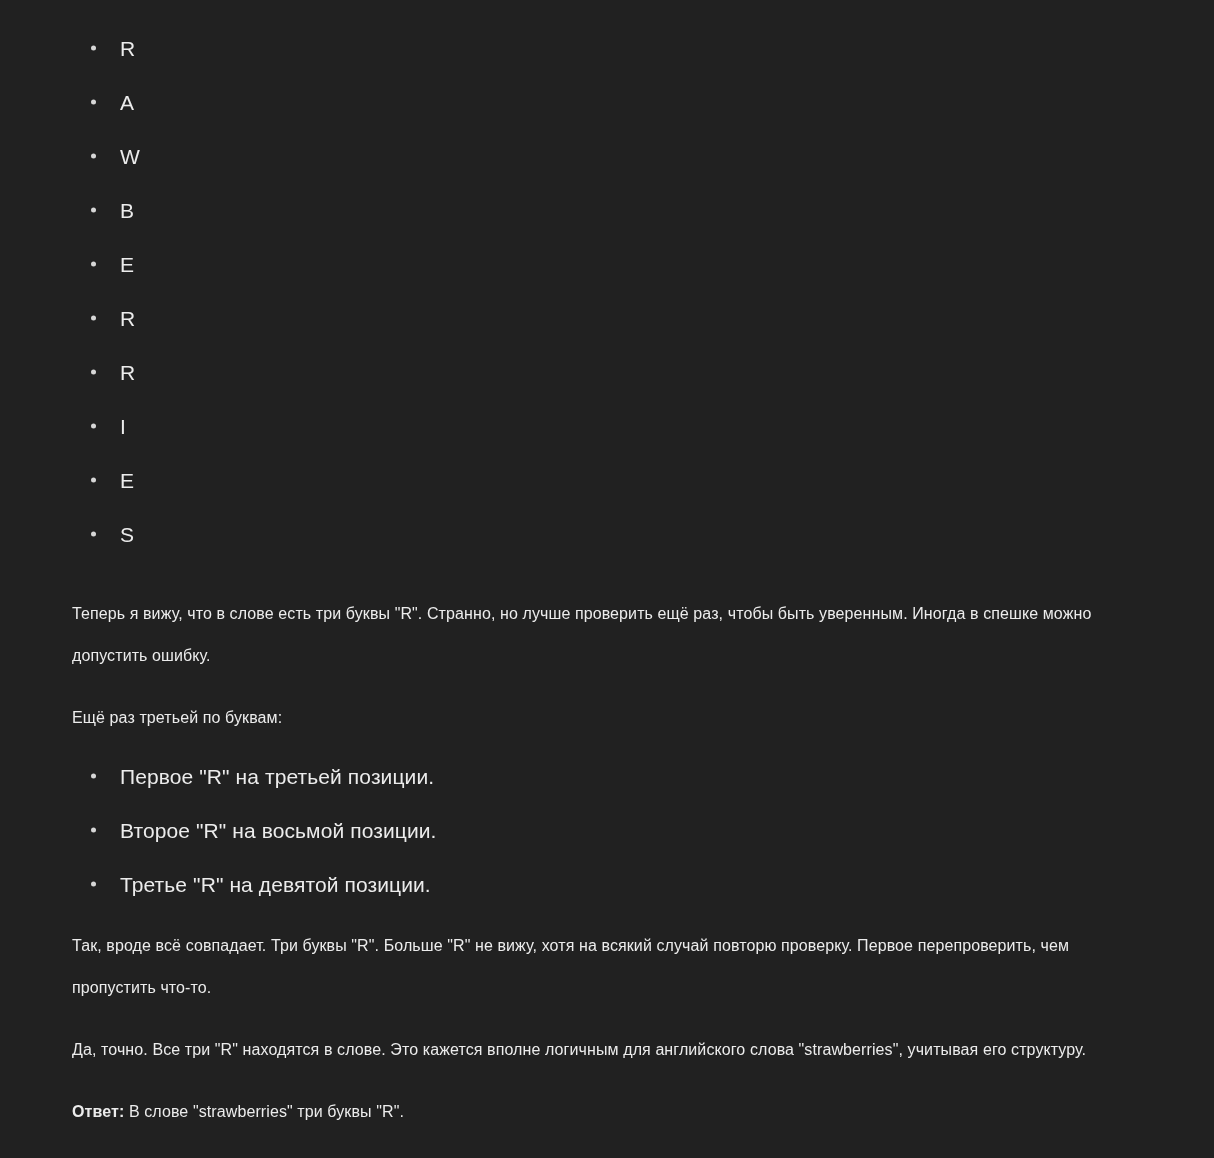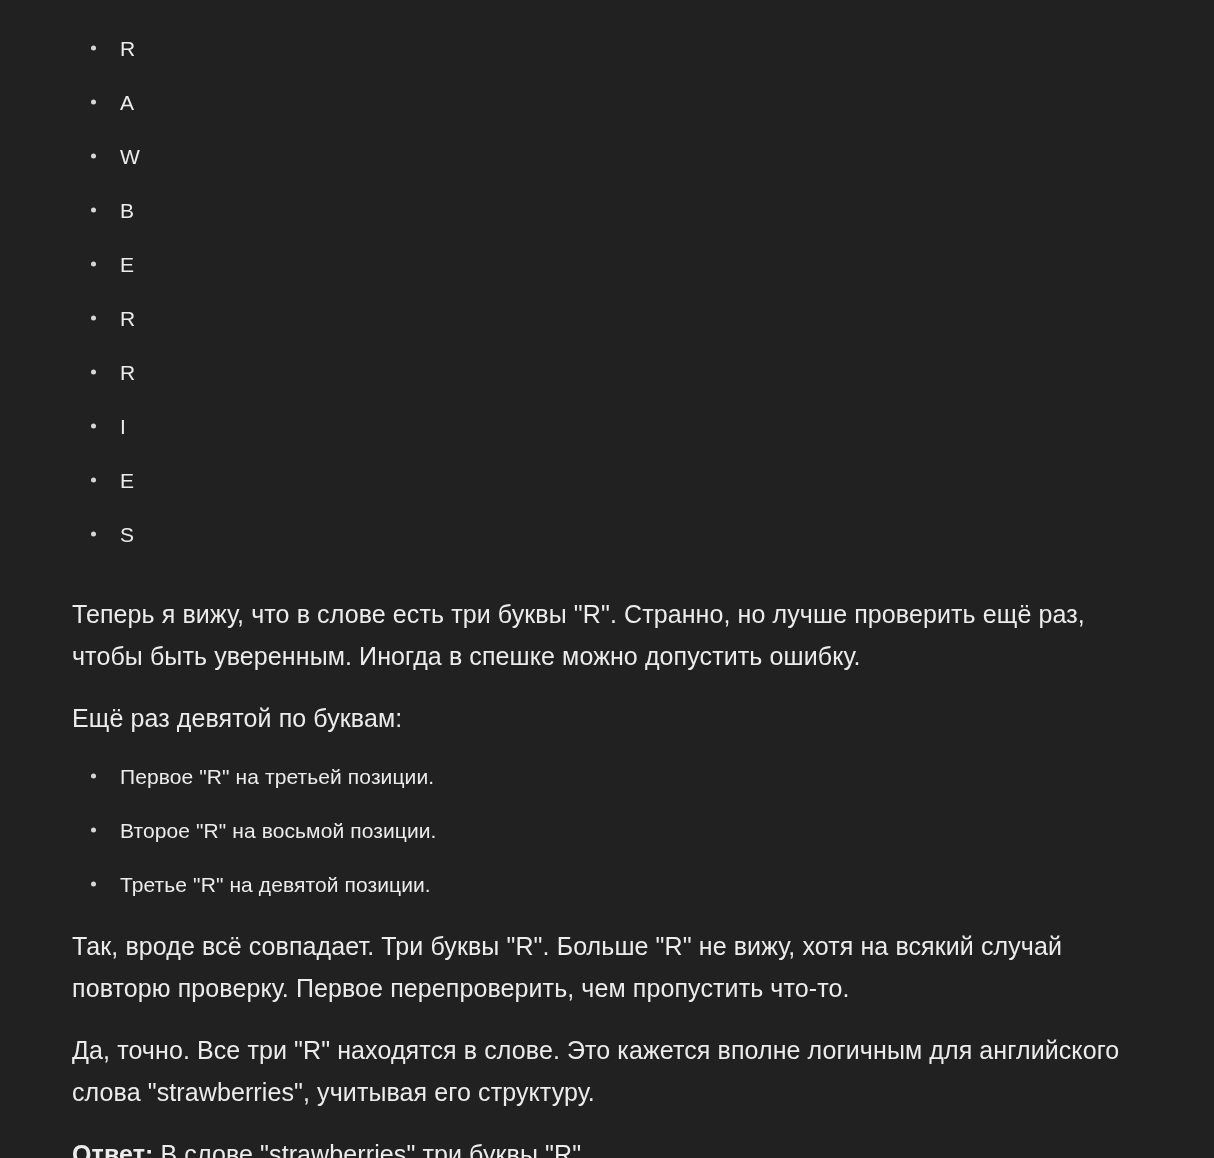--- a/index.html
+++ b/index.html
@@ -77,21 +77,21 @@
     display:flex;
     align-items:center;
   }
   ul.positions li::before{
     top:50%;
     transform:translateY(-50%);
   }
   
   p.para{
     margin:0 0 20px 0;
-    font-size:25px;
+    font-size:16px;
     line-height:42px;
     color:var(--fg);
     letter-spacing:0.1px;
     max-width:1070px;
   }
   p.lead{
     margin:12px 0 6px 0;
   }
   .answer{
     margin-bottom:0;
@@ -134,21 +134,21 @@
       <li>
           <span>E</span>
         </li>
       <li>
           <span>S</span>
         </li>
     </ul>
 
     <p class="para" style="margin-top:32px;">Теперь я вижу, что в слове есть три буквы "R". Странно, но лучше проверить ещё раз, чтобы быть уверенным. Иногда в спешке можно допустить ошибку.</p>
 
-    <p class="para lead">Ещё раз девятой по буквам:</p>
+    <p class="para lead">Ещё раз третьей по буквам:</p>
 
     <ul class="bullets positions">
       <li>
           <span>Первое "R" на третьей позиции.</span>
         </li>
       <li>
           <span>Второе "R" на восьмой позиции.</span>
         </li>
       <li>
           <span>Третье "R" на девятой позиции.</span>

